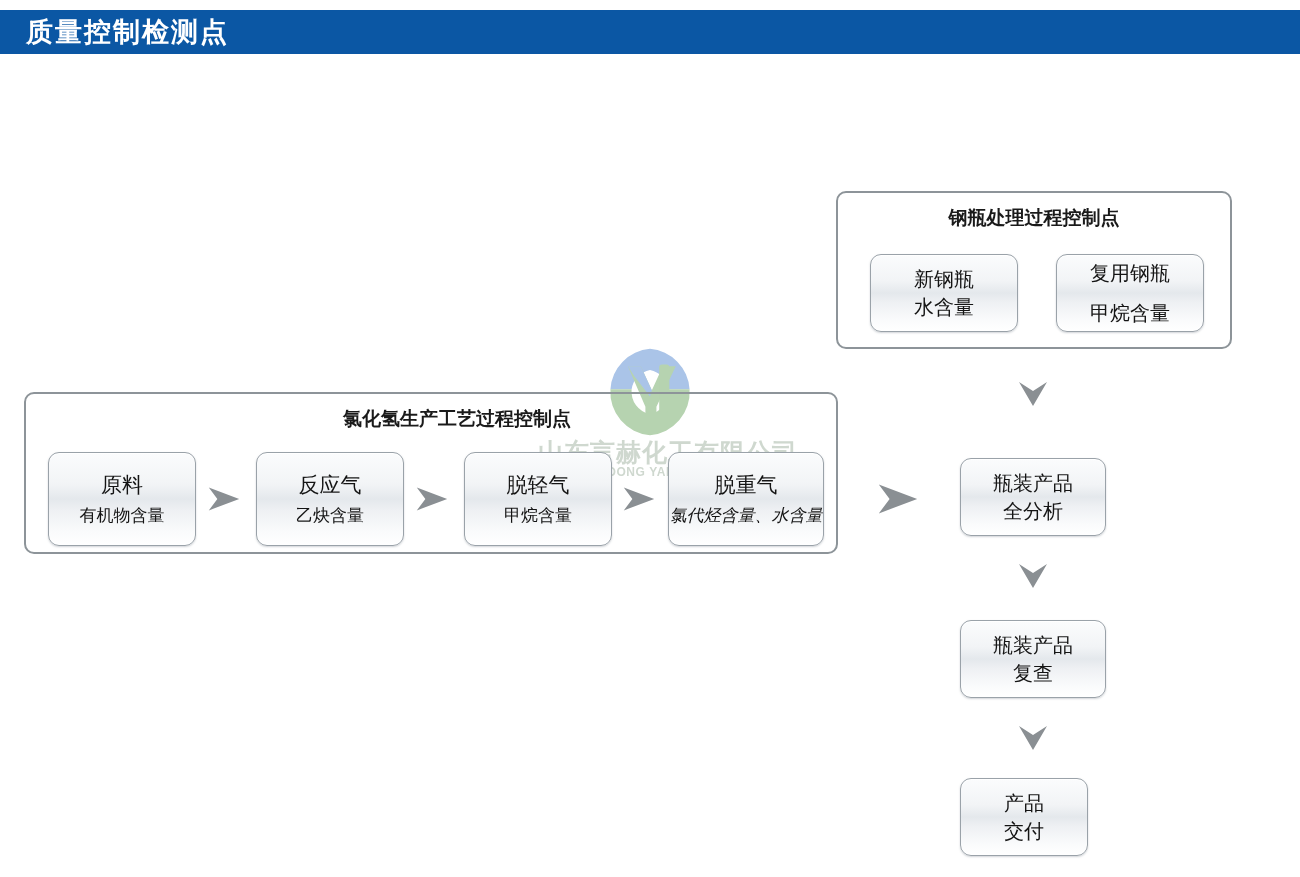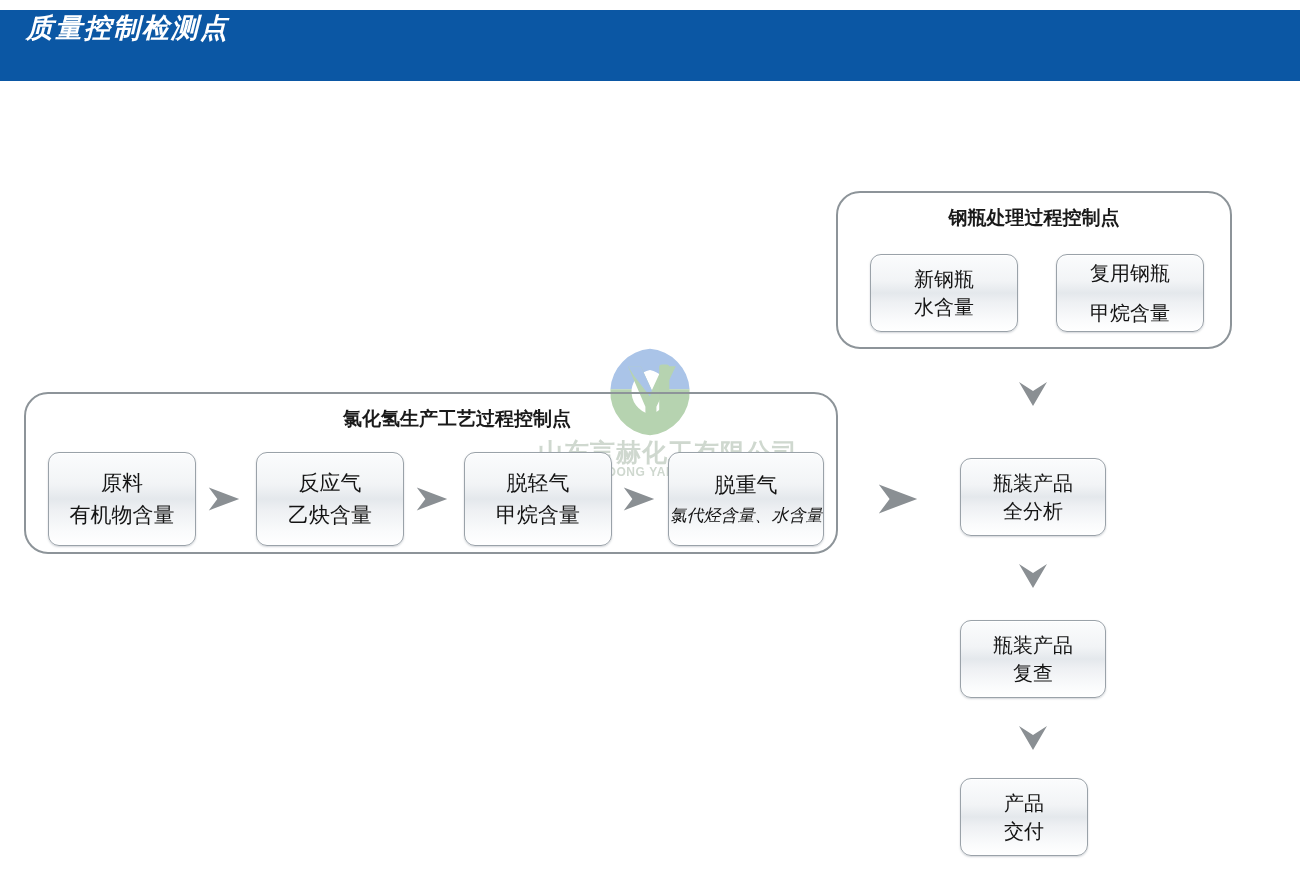--- a/index.html
+++ b/index.html
@@ -15,24 +15,24 @@
     font-family: "Liberation Sans", sans-serif;
     -webkit-font-smoothing: antialiased;
   }
 
   
   #header-bar {
     position: absolute;
     left: 0;
     top: 10px;
     width: 1300px;
-    height: 71px;
+    height: 44px;
     background: #0b57a4;
     display: flex;
-    font-style: italic;
+    align-items: center;
   }
   #header-title {
     color: #ffffff;
     font-size: 27px;
     font-weight: bold;
     letter-spacing: 2px;
     margin-left: 26px;
     font-family: "DejaVu Sans", "Liberation Sans", sans-serif;
   }
 
@@ -77,21 +77,21 @@
     color: #cfd8cf;
     letter-spacing: 0.6px;
     font-family: "Liberation Sans", sans-serif;
     white-space: nowrap;
   }
 
   
   .group-box {
     position: absolute;
     border: 2px solid #8d9499;
-    border-radius: 24px;
+    border-radius: 10px;
     background: transparent;
     box-sizing: border-box;
   }
   .group-title {
     position: absolute;
     width: 100%;
     text-align: center;
     font-size: 19px;
     font-weight: bold;
     color: #1a1a1a;
@@ -143,21 +143,21 @@
   }
   .node .line1,
   .node .line2 {
     display: block;
     width: 100%;
     text-align: center;
     line-height: 1.0;
     white-space: nowrap;
   }
   .node .line1 { font-size: 21px; margin-bottom: 11px; }
-  .node .line2 { font-size: 21px; }
+  .node .line2 { font-size: 17px; }
   .node .line2.small { font-size: 17px; font-style: italic; }
 
   
   #node-raw      { left: 48px;  top: 452px; width: 148px; height: 94px; }
   #node-reaction { left: 256px; top: 452px; width: 148px; height: 94px; }
   #node-light    { left: 464px; top: 452px; width: 148px; height: 94px; }
   #node-heavy    { left: 668px; top: 452px; width: 156px; height: 94px; }
 
   
   #node-new-cylinder    { left: 852px;  top: 254px; width: 148px; height: 78px; margin-left: 18px; }

